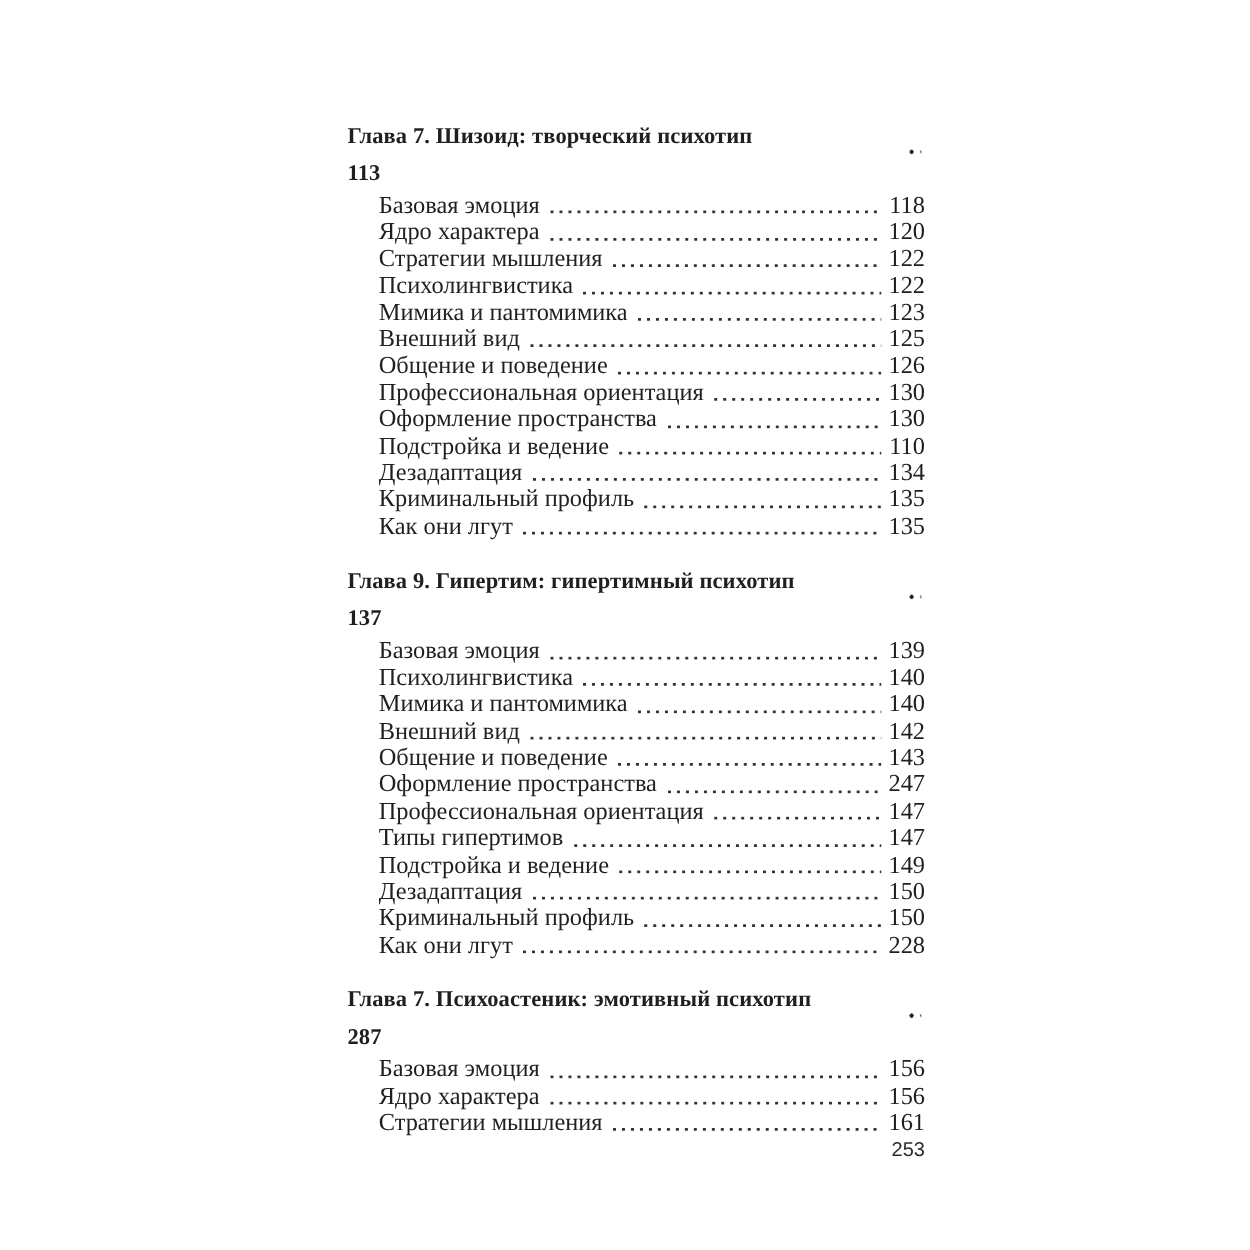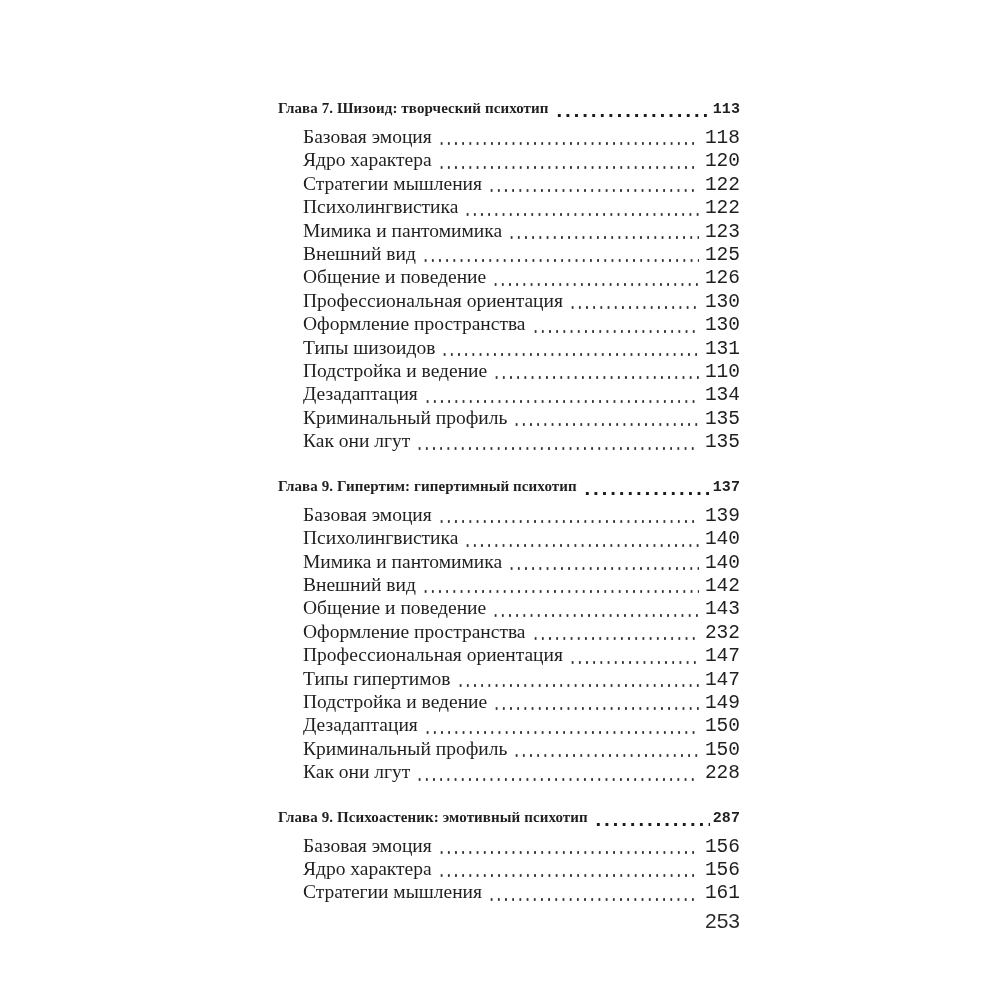--- a/index.html
+++ b/index.html
@@ -21,24 +21,25 @@
     top: 97px;
     width: 462px;
   }
   .chapter + .chapter { margin-top: 21px; }
   .toc-row {
     display: flex;
     align-items: baseline;
   }
   .chapter-head {
     font-weight: bold;
-    font-size: 15px;
+    font-size: 18px;
     line-height: 22px;
     margin-bottom: 5px;
     letter-spacing: 0.1px;
+    flex-direction: column;
   }
   .entry {
     font-size: 19.5px;
     line-height: 21.4px;
     padding-left: 25px;
   }
   .toc-title { white-space: nowrap; }
   .leader {
     flex: 1 1 auto;
     height: 5px;
@@ -48,27 +49,27 @@
     background-size: 7.2px 5px;
     background-repeat: repeat-x;
     background-position: left bottom;
     min-width: 12px;
   }
   .chapter-head .leader {
     background-image: radial-gradient(circle, #1c1c1c 1.5px, rgba(0,0,0,0) 1.8px);
     background-size: 8.6px 5px;
     margin: 0 3px 3px 6px;
   }
-  .page-num { white-space: nowrap; font-family: Liberation Mono, monospace; }
+  .page-num { white-space: nowrap; }
   .page-footer {
     position: absolute;
     top: 907px;
     right: 260px;
     font-family: "Liberation Sans", sans-serif;
-    font-size: 21px;
+    font-size: 16px;
     line-height: 28px;
     color: #2b2b2b;
   }
 </style>
 </head>
 <body>
 
 <div class="book-page">
   <main class="toc" id="toc-root">
   <section class="chapter">
@@ -125,25 +126,20 @@
     <span class="leader"></span>
     <span class="page-num entry-page">130</span>
   </div>
 
   <div class="toc-row entry">
     <span class="toc-title entry-title">Оформление пространства</span>
     <span class="leader"></span>
     <span class="page-num entry-page">130</span>
   </div>
 
-  <div class="toc-row entry">
-    <span class="toc-title entry-title">Типы шизоидов</span>
-    <span class="leader"></span>
-    <span class="page-num entry-page">131</span>
-  </div>
 
   <div class="toc-row entry">
     <span class="toc-title entry-title">Подстройка и ведение</span>
     <span class="leader"></span>
     <span class="page-num entry-page">110</span>
   </div>
 
   <div class="toc-row entry">
     <span class="toc-title entry-title">Дезадаптация</span>
     <span class="leader"></span>
@@ -197,21 +193,21 @@
 
   <div class="toc-row entry">
     <span class="toc-title entry-title">Общение и поведение</span>
     <span class="leader"></span>
     <span class="page-num entry-page">143</span>
   </div>
 
   <div class="toc-row entry">
     <span class="toc-title entry-title">Оформление пространства</span>
     <span class="leader"></span>
-    <span class="page-num entry-page">232</span>
+    <span class="page-num entry-page">247</span>
   </div>
 
   <div class="toc-row entry">
     <span class="toc-title entry-title">Профессиональная ориентация</span>
     <span class="leader"></span>
     <span class="page-num entry-page">147</span>
   </div>
 
   <div class="toc-row entry">
     <span class="toc-title entry-title">Типы гипертимов</span>
@@ -240,21 +236,21 @@
   <div class="toc-row entry">
     <span class="toc-title entry-title">Как они лгут</span>
     <span class="leader"></span>
     <span class="page-num entry-page">228</span>
   </div>
 </div>
   </section>
 
   <section class="chapter">
     <div class="toc-row chapter-head">
-      <span class="toc-title chapter-title">Глава 9. Психоастеник: эмотивный психотип</span>
+      <span class="toc-title chapter-title">Глава 7. Психоастеник: эмотивный психотип</span>
       <span class="leader"></span>
       <span class="page-num chapter-page">287</span>
     </div>
     <div class="entries">
   <div class="toc-row entry">
     <span class="toc-title entry-title">Базовая эмоция</span>
     <span class="leader"></span>
     <span class="page-num entry-page">156</span>
   </div>
 

